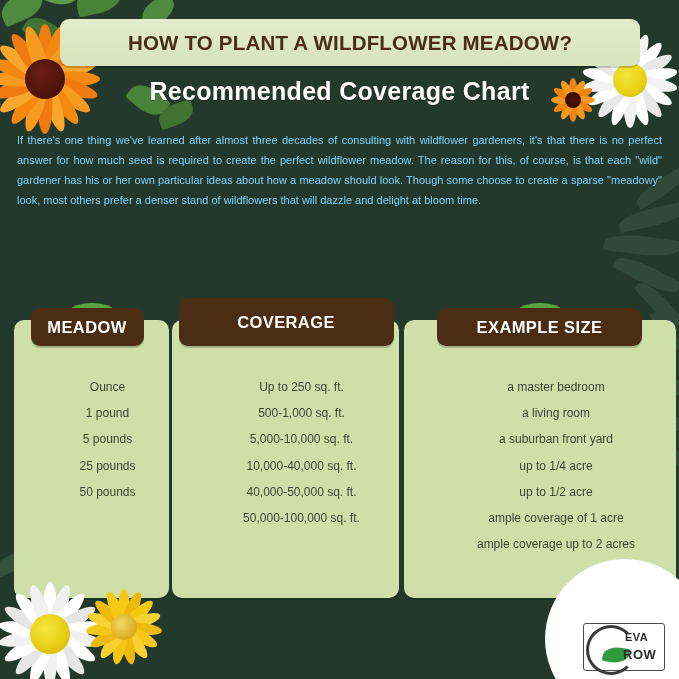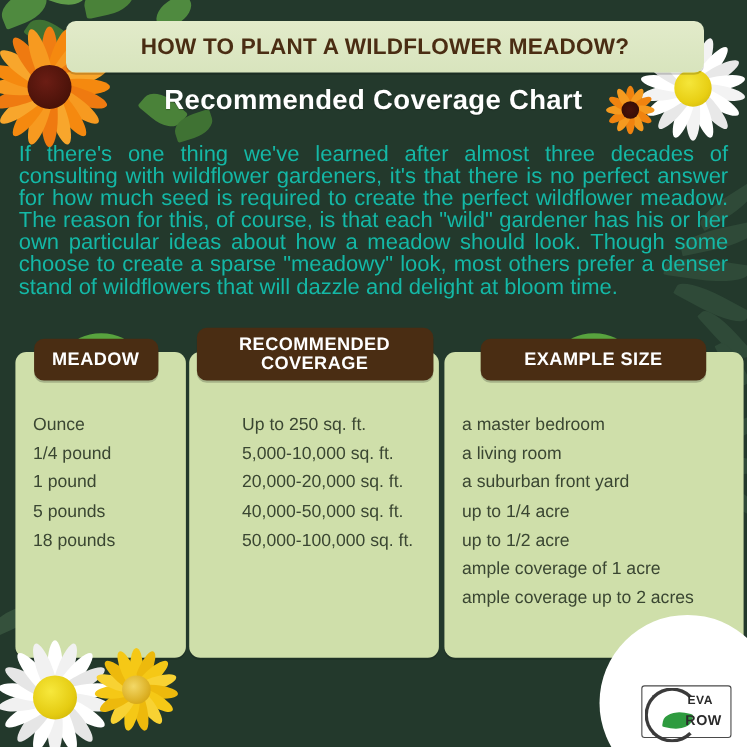--- a/index.html
+++ b/index.html
@@ -37,21 +37,21 @@
   }
   .subtitle{
     position:absolute;left:0;top:77px;width:679px;
     text-align:center;color:#ffffff;font-weight:bold;font-size:25px;
     letter-spacing:.3px;text-shadow:0 1px 1px rgba(0,0,0,.25);
   }
 
   
   .para{
     position:absolute;left:17px;width:645px;
-    color:#14b8a6;font-size:20px;line-height:20.1px;
+    color:#7dd3fc;font-size:11px;line-height:20.1px;
     text-align:justify;
   }
   #para1{top:130px;}
   #para2{top:258px;text-align:left;}
 
   
   .col{position:absolute;top:320px;}
   .col-bg{
     position:absolute;left:0;top:0;
     background:#cfdfaa;border-radius:10px;
@@ -64,34 +64,35 @@
   .badge{
     position:absolute;top:-12px;left:50%;
     background:#4a2d13;border-radius:9px;
     color:#ffffff;font-weight:bold;text-align:center;
     display:flex;align-items:center;justify-content:center;
     box-shadow:0 2px 0 rgba(0,0,0,.2);
     font-size:16.5px;letter-spacing:.4px;line-height:17px;
   }
   .rows{position:absolute;left:0;width:100%;}
   .row{
-    color:#3a4632;font-size:16px;line-height:26.2px;
+    color:#3a4632;font-size:12px;line-height:26.2px;
     white-space:nowrap;
+    text-align:center;
   }
 
   
   #col-amount{left:14px;width:155px;}
   #col-amount .col-bg{width:155px;height:278px;}
   #col-amount .badge{width:113px;height:38px;margin-left:-61px;}
   #col-amount .rows{top:54px;padding-left:16px;}
 
   #col-coverage{left:172px;width:227px;}
   #col-coverage .col-bg{width:227px;height:278px;}
   #col-coverage .badge{width:215px;height:48px;margin-left:-107px;flex-direction:column;top:-22px;}
-  #col-coverage .rows{top:54px;padding-left:16px;margin-left:32px;}
+  #col-coverage .rows{top:54px;padding-left:16px;}
 
   #col-example{left:404px;width:272px;}
   #col-example .col-bg{width:272px;height:278px;}
   #col-example .badge{width:205px;height:38px;margin-left:-103px;}
   #col-example .rows{top:54px;padding-left:16px;}
 
   
   .logo-circle{
     position:absolute;right:-26px;bottom:-40px;width:160px;height:160px;
     background:#ffffff;border-radius:50%;
@@ -226,38 +227,38 @@
   <div class="para" id="para1">If there's one thing we've learned after almost three decades of consulting with wildflower gardeners, it's that there is no perfect answer for how much seed is required to create the perfect wildflower meadow. The reason for this, of course, is that each "wild" gardener has his or her own particular ideas about how a meadow should look. Though some choose to create a sparse "meadowy" look, most others prefer a denser stand of wildflowers that will dazzle and delight at bloom time.</div>
 
   <div class="col" id="col-amount">
     <div class="col-bg"></div>
     <div class="knob"></div>
     <div class="badge">
       <span>MEADOW</span>
     </div>
     <div class="rows">
       <div class="row">Ounce</div>
-      <div class="row">1/4 pound</div>
       <div class="row">1 pound</div>
       <div class="row">5 pounds</div>
-      <div class="row">18 pounds</div>
+      <div class="row">25 pounds</div>
+      <div class="row">50 pounds</div>
     </div>
   </div>
 
   <div class="col" id="col-coverage">
     <div class="col-bg"></div>
     <div class="knob"></div>
     <div class="badge">
-      <span>RECOMMENDED</span>
       <span>COVERAGE</span>
     </div>
     <div class="rows">
       <div class="row">Up to 250 sq. ft.</div>
+      <div class="row">500-1,000 sq. ft.</div>
       <div class="row">5,000-10,000 sq. ft.</div>
-      <div class="row">20,000-20,000 sq. ft.</div>
+      <div class="row">10,000-40,000 sq. ft.</div>
       <div class="row">40,000-50,000 sq. ft.</div>
       <div class="row">50,000-100,000 sq. ft.</div>
     </div>
   </div>
 
   <div class="col" id="col-example">
     <div class="col-bg"></div>
     <div class="knob"></div>
     <div class="badge">
       <span>EXAMPLE SIZE</span>

